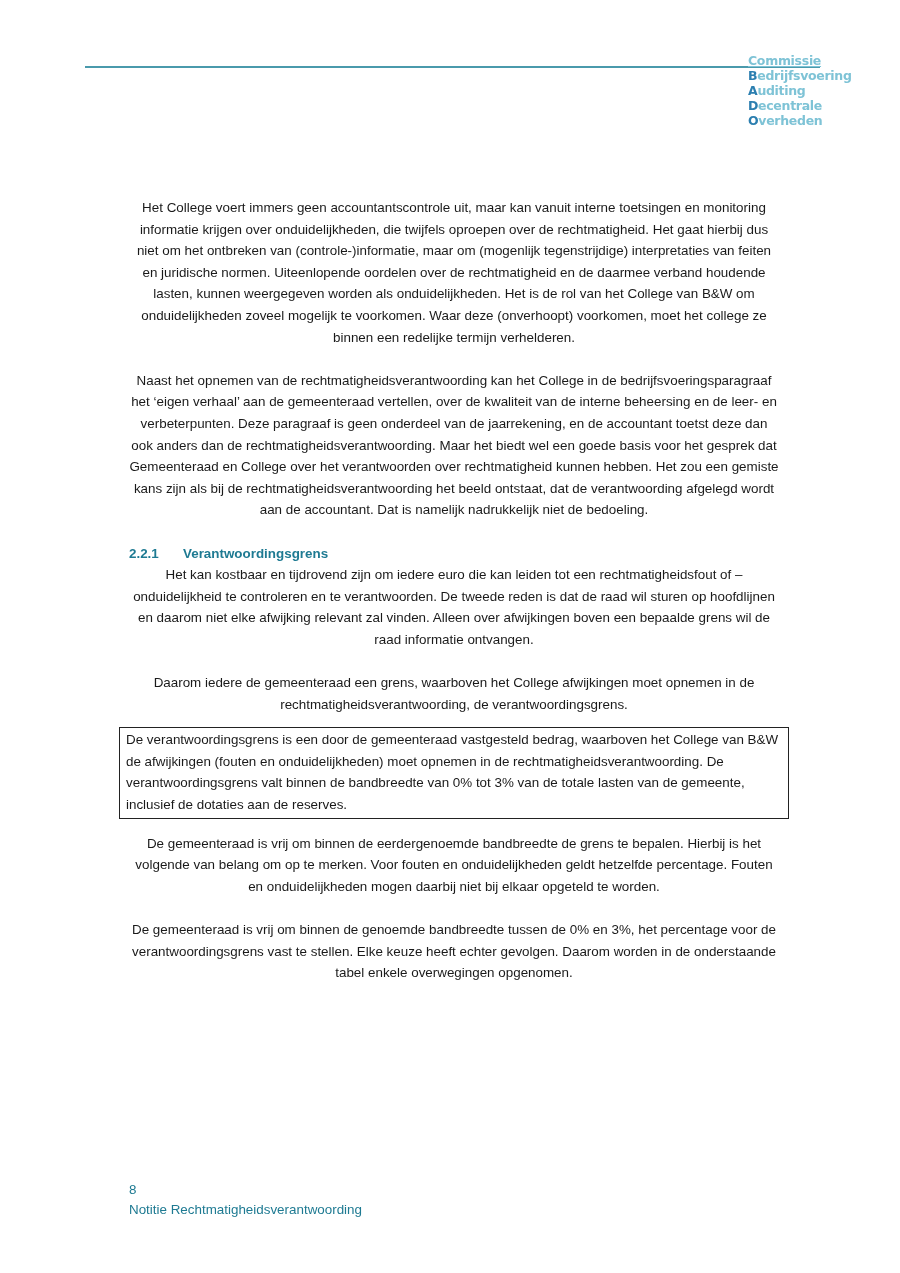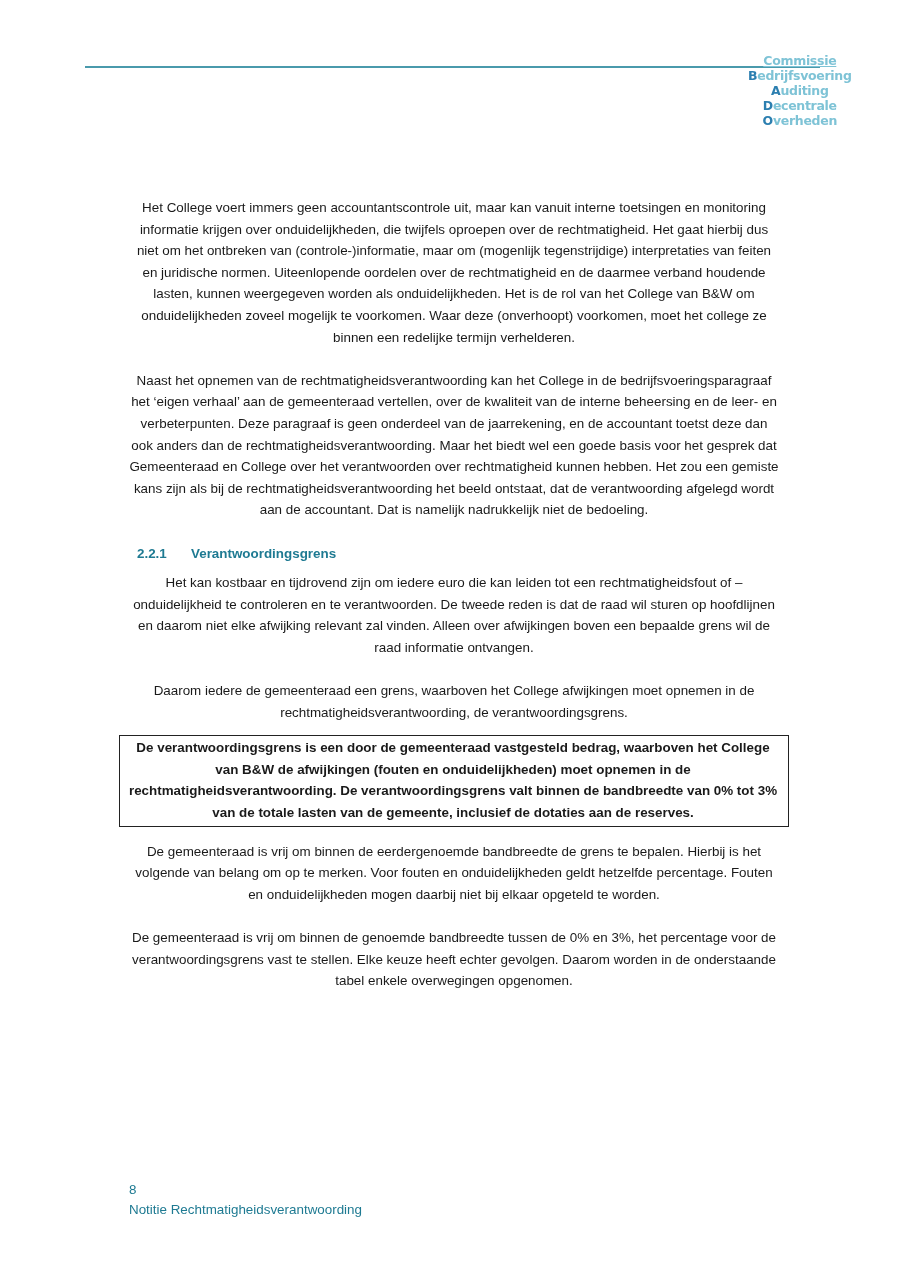--- a/index.html
+++ b/index.html
@@ -1,28 +1,28 @@
 <!DOCTYPE html>
 <html><head>
   <meta charset="utf-8">
   <style>
     html, body { margin: 0; padding: 0; background: #ffffff; }
     body { width: 900px; height: 1273px; position: relative; overflow: hidden;
            font-family: "Liberation Sans", "DejaVu Sans", sans-serif; color: #1a1a1a; }
     .header-rule { position: absolute; left: 85px; top: 66px; width: 735px; height: 2px; background: #4a9aac; }
     .logo { position: absolute; left: 748px; top: 53px; font-family: "DejaVu Sans", sans-serif;
-            font-weight: bold; font-size: 12.5px; line-height: 15px; color: #7ec3d6; letter-spacing: -0.3px; text-align: center; }
+            font-weight: bold; font-size: 12.5px; line-height: 15px; color: #7ec3d6; letter-spacing: -0.3px; }
     .logo .line { display: block; white-space: nowrap; }
     .logo .first { color: #2c7fb0; }
     .logo .underline { text-decoration: underline; }
     .content { position: absolute; left: 129px; top: 197px; width: 650px; font-size: 13.4px; line-height: 21.6px; }
     .para { margin: 0 0 21.6px 0; text-align: center; }
-    .heading { color: #1e7a92; font-weight: bold; font-size: 13.4px; margin: 8px; line-height: 21.6px; }
+    .heading { color: #1e7a92; font-weight: bold; font-size: 13.4px; margin: 0; line-height: 21.6px; }
     .heading .num { display: inline-block; width: 54px; }
-    .callout { border: 1.5px solid #222; padding: 1px 8px 2px 6px; margin: 8px -10px 14px -10px; font-weight: bold; line-height: 21.6px; text-align: center; }
+    .callout { border: 1.5px solid #222; padding: 1px 8px 2px 6px; margin: 8px -10px 14px -10px; font-weight: normal; line-height: 21.6px; }
     .footer { position: absolute; left: 129px; top: 1180px; color: #1e7a92; font-size: 13.4px; line-height: 20px; }
   </style>
 </head>
 <body>
 
 <div class="header-rule"></div>
 
 <div class="logo">
   <span class="line underline"><span>Commissie</span></span>
   <span class="line"><span class="first">B</span><span>edrijfsvoering</span></span>

